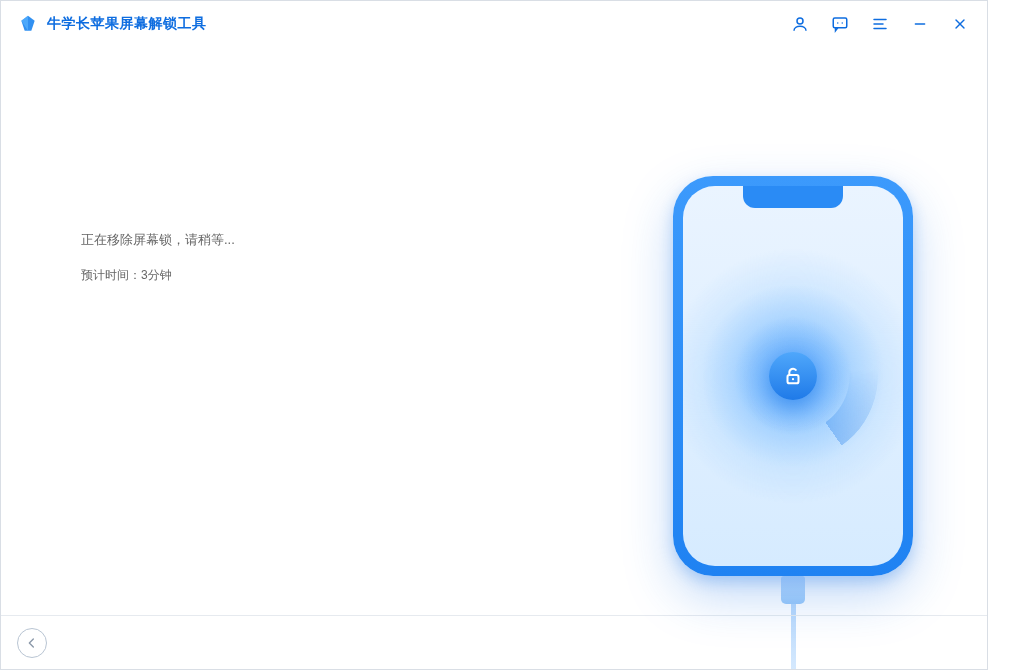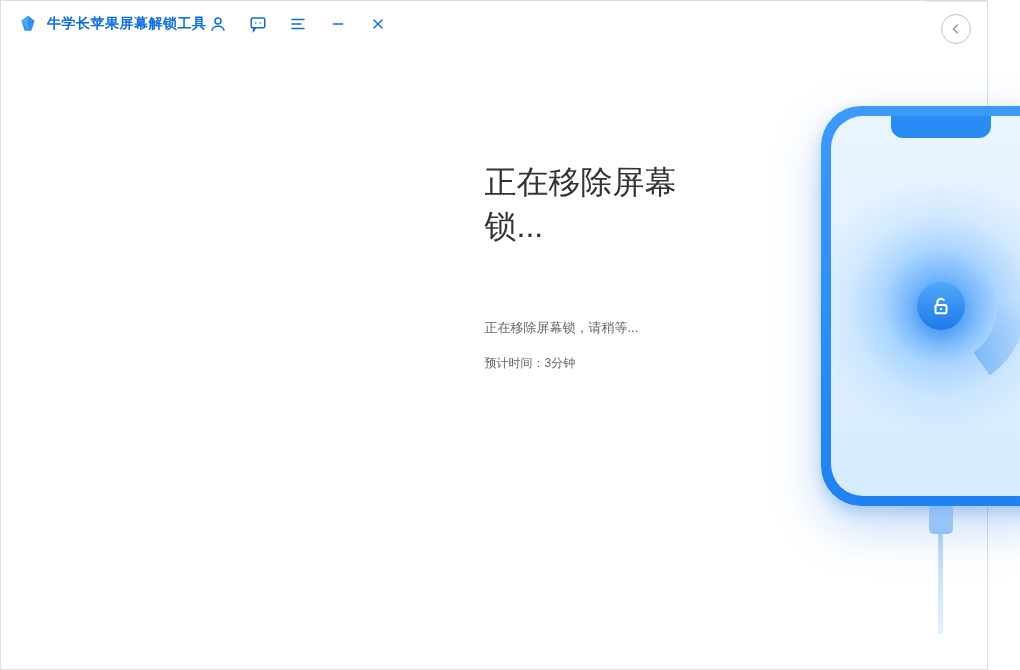--- a/index.html
+++ b/index.html
@@ -4,22 +4,23 @@
 <style>
   * { box-sizing: border-box; margin: 0; padding: 0; }
   html, body { width: 1020px; height: 670px; overflow: hidden; }
   body {
     font-family: "Microsoft YaHei", "PingFang SC", -apple-system, sans-serif;
     background: #fff;
   }
   .window {
     width: 988px; height: 670px;
     border: 1px solid #d9dee5;
-    display: flex; flex-direction: row;
+    display: flex; flex-direction: column;
     position: relative;
+    gap: 24px;
   }
   .titlebar {
     height: 46px;
     display: flex; align-items: center;
     padding: 0 16px;
   }
   .brand { display: flex; align-items: center; gap: 8px; }
   .brand-title {
     color: #0e6de0; font-size: 14px; font-weight: 700;
     letter-spacing: .5px;
@@ -191,21 +192,20 @@
         <svg width="16" height="16" viewBox="0 0 24 24" stroke="#0e6de0" stroke-width="2" stroke-linecap="round">
             <line x1="6" y1="6" x2="18" y2="18"></line>
             <line x1="18" y1="6" x2="6" y2="18"></line>
           </svg>
       </span>
     </div>
   </div>
 
   <div class="content">
     <div class="left-pane">
-      <h1 class="heading">正在移除屏幕锁...</h1>
       <div class="status-text">正在移除屏幕锁，请稍等...</div>
       <div class="eta-text">预计时间：3分钟</div>
     </div>
 
     <div class="right-pane">
       <div class="phone">
         <div class="phone-body">
           <div class="phone-screen">
             <div class="notch"></div>
             <div class="pulse"></div>

